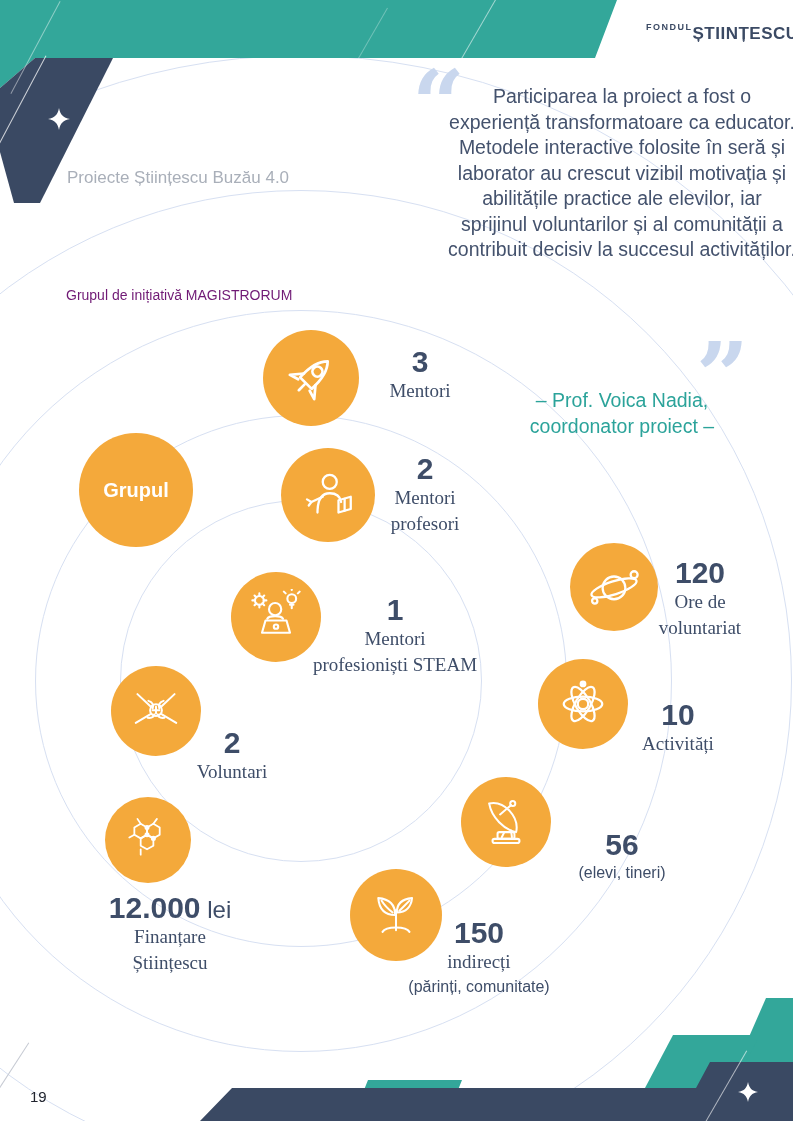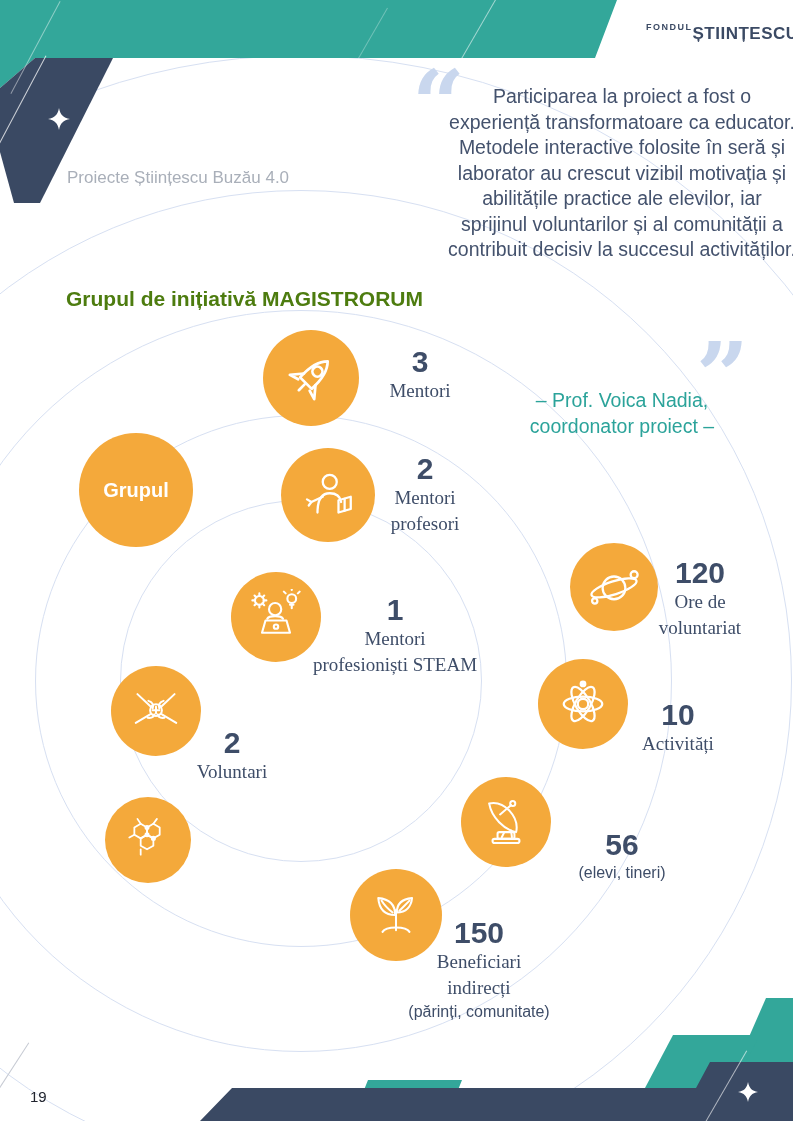--- a/index.html
+++ b/index.html
@@ -24,21 +24,21 @@
   .navy-band-bottom{left:0;top:1060px;width:793px;height:61px;background:#3A4963;
              clip-path:polygon(232px 28px,696px 28px,710px 2px,793px 2px,793px 61px,200px 61px);}
   
   .logo{left:640px;top:8px;width:150px;height:48px;display:flex;align-items:center;gap:6px;}
   .logo-text{display:flex;line-height:1;}
   .logo-line1{font-size:9px;font-weight:700;letter-spacing:1.5px;color:#3B4A64;}
   .logo-line2{font-size:17px;font-weight:700;letter-spacing:.5px;color:#3B4A64;margin-top:2px;}
   
   .eyebrow{left:67px;top:168px;font-size:17px;color:#A9AFB9;}
   .title{left:64px;top:210px;font-size:45px;font-weight:700;color:#35435E;letter-spacing:.5px;}
-  .subtitle{left:66px;top:287px;font-size:21px;font-weight:700;color:#4d7c0f;}
+  .subtitle{left:66px;top:287px;font-size:14px;font-weight:400;color:#701a75;}
   
   .quote-mark{font-family:"DejaVu Serif",serif;font-weight:700;font-size:92px;color:#C9D7EE;line-height:1;}
   .quote-open{left:412px;top:58px;}
   .quote-close{left:696px;top:330px;}
   .quote-text{left:448px;top:84px;width:348px;text-align:center;font-size:19.5px;line-height:25.5px;color:#44526D;}
   .quote-attrib{left:448px;top:388px;width:348px;text-align:center;font-size:19.5px;line-height:25.5px;color:#2BA39A;}
   
   .circle{position:absolute;border-radius:50%;background:#F4A93B;display:flex;align-items:center;justify-content:center;}
   .stat-text{position:absolute;transform:translateX(-50%);text-align:center;white-space:nowrap;}
   .stat-value{font-weight:700;font-size:30px;color:#3E4D68;line-height:1.1;}
@@ -180,20 +180,25 @@
     <svg class="icon" width="52" height="52" viewBox="0 0 64 64" fill="none" stroke="#ffffff" stroke-width="2.2" stroke-linecap="round" stroke-linejoin="round">
       <path d="M23 12 L30.8 16.5 L30.8 25.5 L23 30 L15.2 25.5 L15.2 16.5 Z"></path>
       <path d="M38.6 12 L46.4 16.5 L46.4 25.5 L38.6 30 L30.8 25.5 L30.8 16.5 Z"></path>
       <path d="M30.8 25.5 L38.6 30 L38.6 39 L30.8 43.5 L23 39 L23 30 Z"></path>
       <circle cx="30.8" cy="16.5" r="2"></circle>
       <circle cx="30.8" cy="25.5" r="2"></circle>
       <circle cx="38.6" cy="30" r="2"></circle>
       <path d="M23 12 L19 6 M38.6 12 L43 6 M15.2 25.5 L9 29 M23 43.5 L23 50"></path>
     </svg>
   </div>
+  <div class="stat-text" style="left:170px;top:891px;">
+    <div class="stat-value"><span>12.000</span><span class="stat-unit"> lei</span></div>
+    <div class="stat-label">Finanțare</div>
+    <div class="stat-label">Științescu</div>
+  </div>
 
   <div class="circle" style="left:570px;top:543px;width:88px;height:88px;">
     <svg class="icon" width="56" height="56" viewBox="0 0 64 64" fill="none" stroke="#ffffff" stroke-width="2.6" stroke-linecap="round" stroke-linejoin="round">
       <circle cx="32" cy="33" r="13"></circle>
       <ellipse cx="32" cy="33" rx="27" ry="7.5" transform="rotate(-18 32 33)"></ellipse>
       <circle cx="55" cy="18" r="4"></circle>
       <circle cx="10" cy="48" r="3"></circle>
     </svg>
   </div>
   <div class="stat-text" style="left:700px;top:556px;">
@@ -236,20 +241,19 @@
       <path d="M32 50 C32 40 32 34 32 26"></path>
       <path d="M31 32 C18 32 12 24 11 12 C24 13 31 20 31 32 Z"></path>
       <path d="M28 29 C23 25 18 20 15 15"></path>
       <path d="M33 29 C44 29 50 22 51 12 C39 13 33 19 33 29 Z"></path>
       <path d="M36 27 C40 23 45 18 48 15"></path>
       <path d="M16 52 C20 45 44 45 48 52"></path>
     </svg>
   </div>
   <div class="stat-text" style="left:479px;top:916px;">
     <div class="stat-value">150</div>
-    <div class="stat-label">Beneficiari</div>
     <div class="stat-label">indirecți</div>
     <div class="stat-sub">(părinți, comunitate)</div>
   </div>
 
   <div class="abs page-number">19</div>
 
 </div>
 
 </body></html>

